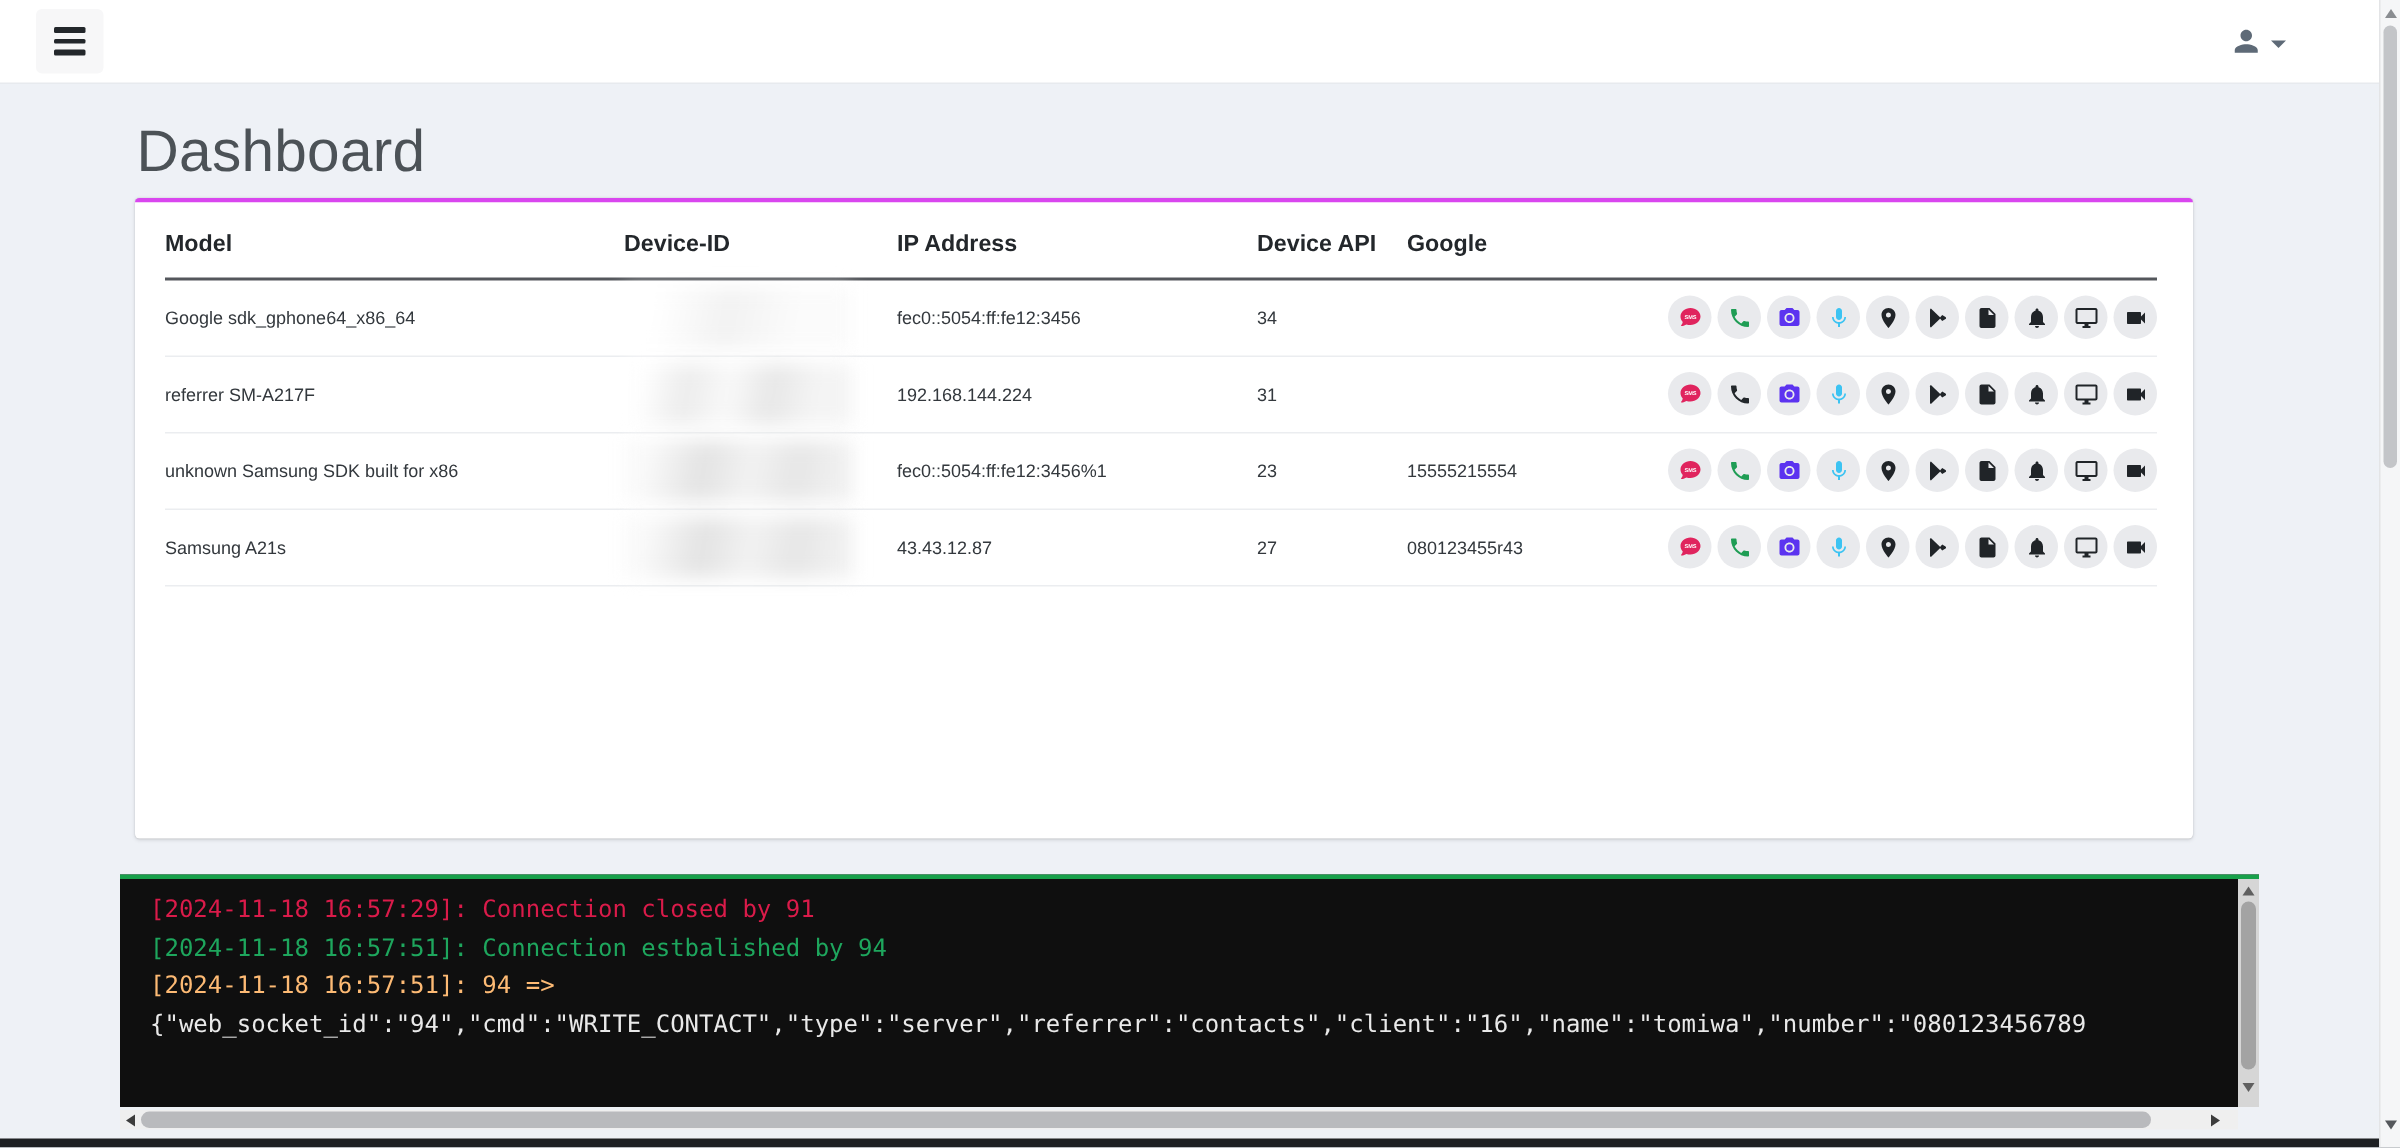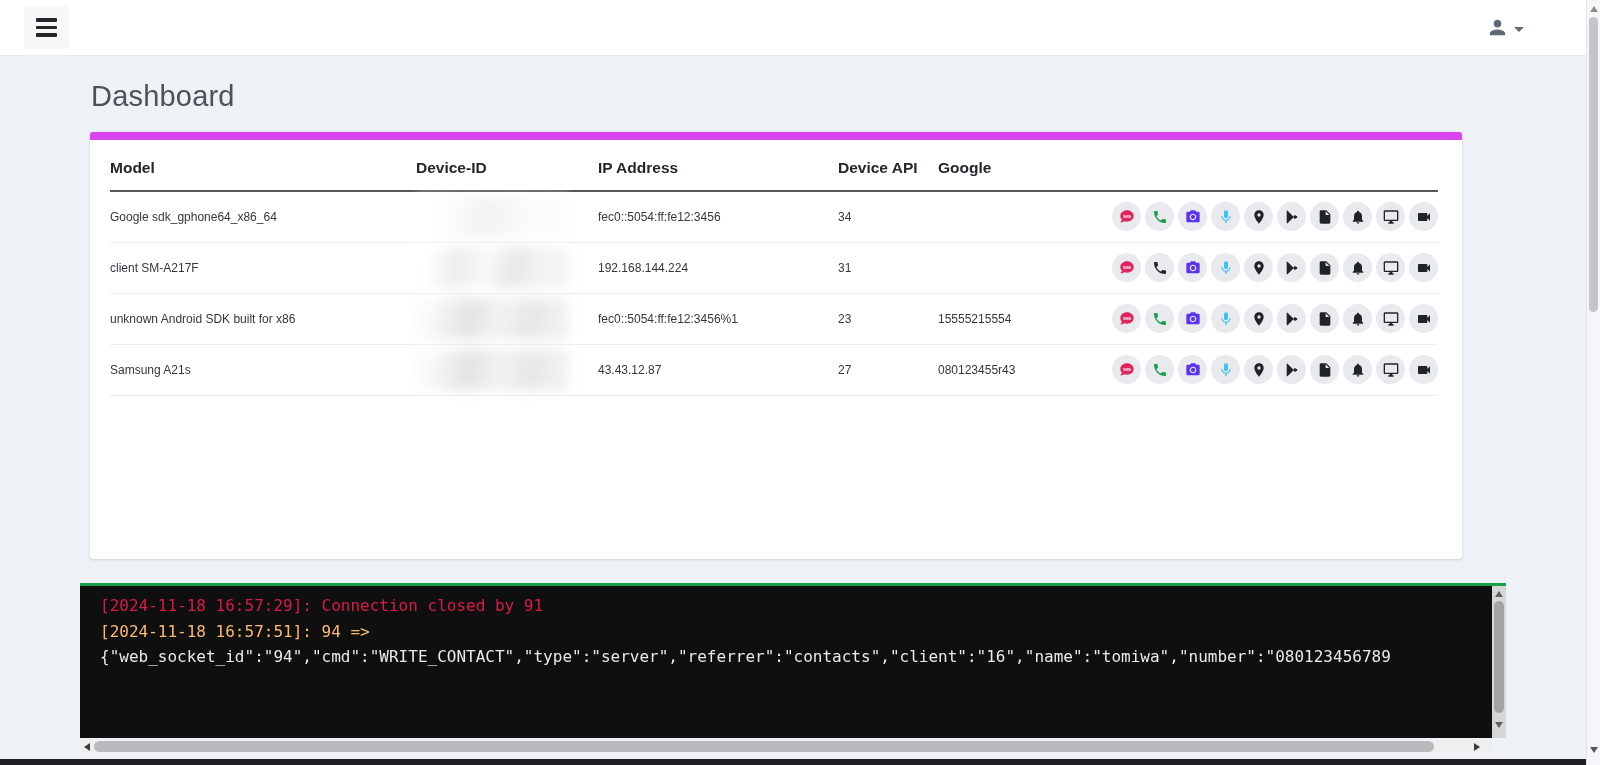--- a/index.html
+++ b/index.html
@@ -13,26 +13,26 @@
   .hamburger-btn { width:45px; height:43px; background:#f7f7f8; border:none; border-radius:4px;
             display:flex; flex-direction:column; justify-content:center; align-items:center;
             gap:4px; cursor:pointer; }
   .hamburger-btn .bar { width:21px; height:3.5px; background:#23272b; border-radius:1px; }
   .user-menu { display:flex; align-items:center; gap:5px; cursor:pointer; }
   .user-menu svg { width:23px; height:23px; fill:#5e6a77; }
   .caret { width:0; height:0; border-left:5px solid transparent; border-right:5px solid transparent;
            border-top:5px solid #5e6a77; margin-top:3px; }
 
   
-  .page-title { position:absolute; left:91px; top:80px; font-size:29px; font-weight:400;
+  .page-title { position:absolute; left:91px; top:80px; font-size:39px; font-weight:400;
                 color:#4c5257; letter-spacing:.2px; }
 
   
   .card { position:absolute; left:90px; top:132px; width:1372px; height:427px; background:#fff;
-          border-top:8px solid #d946ef; border-radius:3px;
+          border-top:3px solid #d946ef; border-radius:3px;
           box-shadow:0 0 1px rgba(0,0,0,.15), 0 1px 3px rgba(0,0,0,.12);
           padding:4px 24px 0 20px; }
   table { width:100%; border-collapse:collapse; table-layout:fixed; }
   thead th { text-align:left; font-size:15.5px; font-weight:bold; color:#23272b;
              padding:15px 8px 13px 0; border-bottom:2px solid #54575c; }
   .col-model{width:306px}.col-devid{width:182px}.col-ip{width:240px}
   .col-api{width:100px}.col-phone{width:164px}
   tbody td { font-size:12px; color:#33383d; height:51px; padding:0 8px 0 0;
              border-bottom:1px solid #ebedf0; vertical-align:middle; }
   td.actions { text-align:right; white-space:nowrap; padding-right:0; }
@@ -200,21 +200,21 @@
               <svg viewBox="0 0 24 24" style="color:#202428">
                 <use href="#sym-screen"></use>
               </svg>
             </span><span class="icon-btn">
               <svg viewBox="0 0 24 24" style="color:#202428">
                 <use href="#sym-videocam"></use>
               </svg>
             </span></td>
       </tr>
       <tr>
-        <td>client SM-A217F</td>
+        <td>referrer SM-A217F</td>
         <td>
             <div class="blur-chip"></div>
           </td>
         <td>192.168.144.224</td>
         <td>31</td>
         <td></td>
         <td class="actions"><span class="icon-btn">
               <svg viewBox="0 0 24 24" style="color:#e0245e">
                 <use href="#sym-sms"></use>
               </svg>
@@ -250,21 +250,21 @@
               <svg viewBox="0 0 24 24" style="color:#202428">
                 <use href="#sym-screen"></use>
               </svg>
             </span><span class="icon-btn">
               <svg viewBox="0 0 24 24" style="color:#202428">
                 <use href="#sym-videocam"></use>
               </svg>
             </span></td>
       </tr>
       <tr>
-        <td>unknown Android SDK built for x86</td>
+        <td>unknown Samsung SDK built for x86</td>
         <td>
             <div class="blur-chip"></div>
           </td>
         <td>fec0::5054:ff:fe12:3456%1</td>
         <td>23</td>
         <td>15555215554</td>
         <td class="actions"><span class="icon-btn">
               <svg viewBox="0 0 24 24" style="color:#e0245e">
                 <use href="#sym-sms"></use>
               </svg>
@@ -356,20 +356,21 @@
               </svg>
             </span></td>
       </tr>
     </tbody>
   </table>
 </div>
 
 <div class="terminal">
   <div class="term-body">
       <div class="term-line" style="color: rgb(218, 27, 74);">[2024-11-18 16:57:29]: Connection closed by 91</div>
+      <div class="term-line" style="color: rgb(30, 166, 93);">[2024-11-18 16:57:51]: Connection estbalished by 94</div>
       <div class="term-line" style="color: #fdba74;">[2024-11-18 16:57:51]: 94 =&gt;</div>
       <div class="term-line" style="color: rgb(233, 233, 233);">{"web_socket_id":"94","cmd":"WRITE_CONTACT","type":"server","referrer":"contacts","client":"16","name":"tomiwa","number":"080123456789</div>
     </div>
   <div class="term-vscroll">
     <span class="arrow-up"></span>
     <span class="thumb"></span>
     <span class="arrow-down"></span>
   </div>
 </div>
 <div class="term-hscroll">

